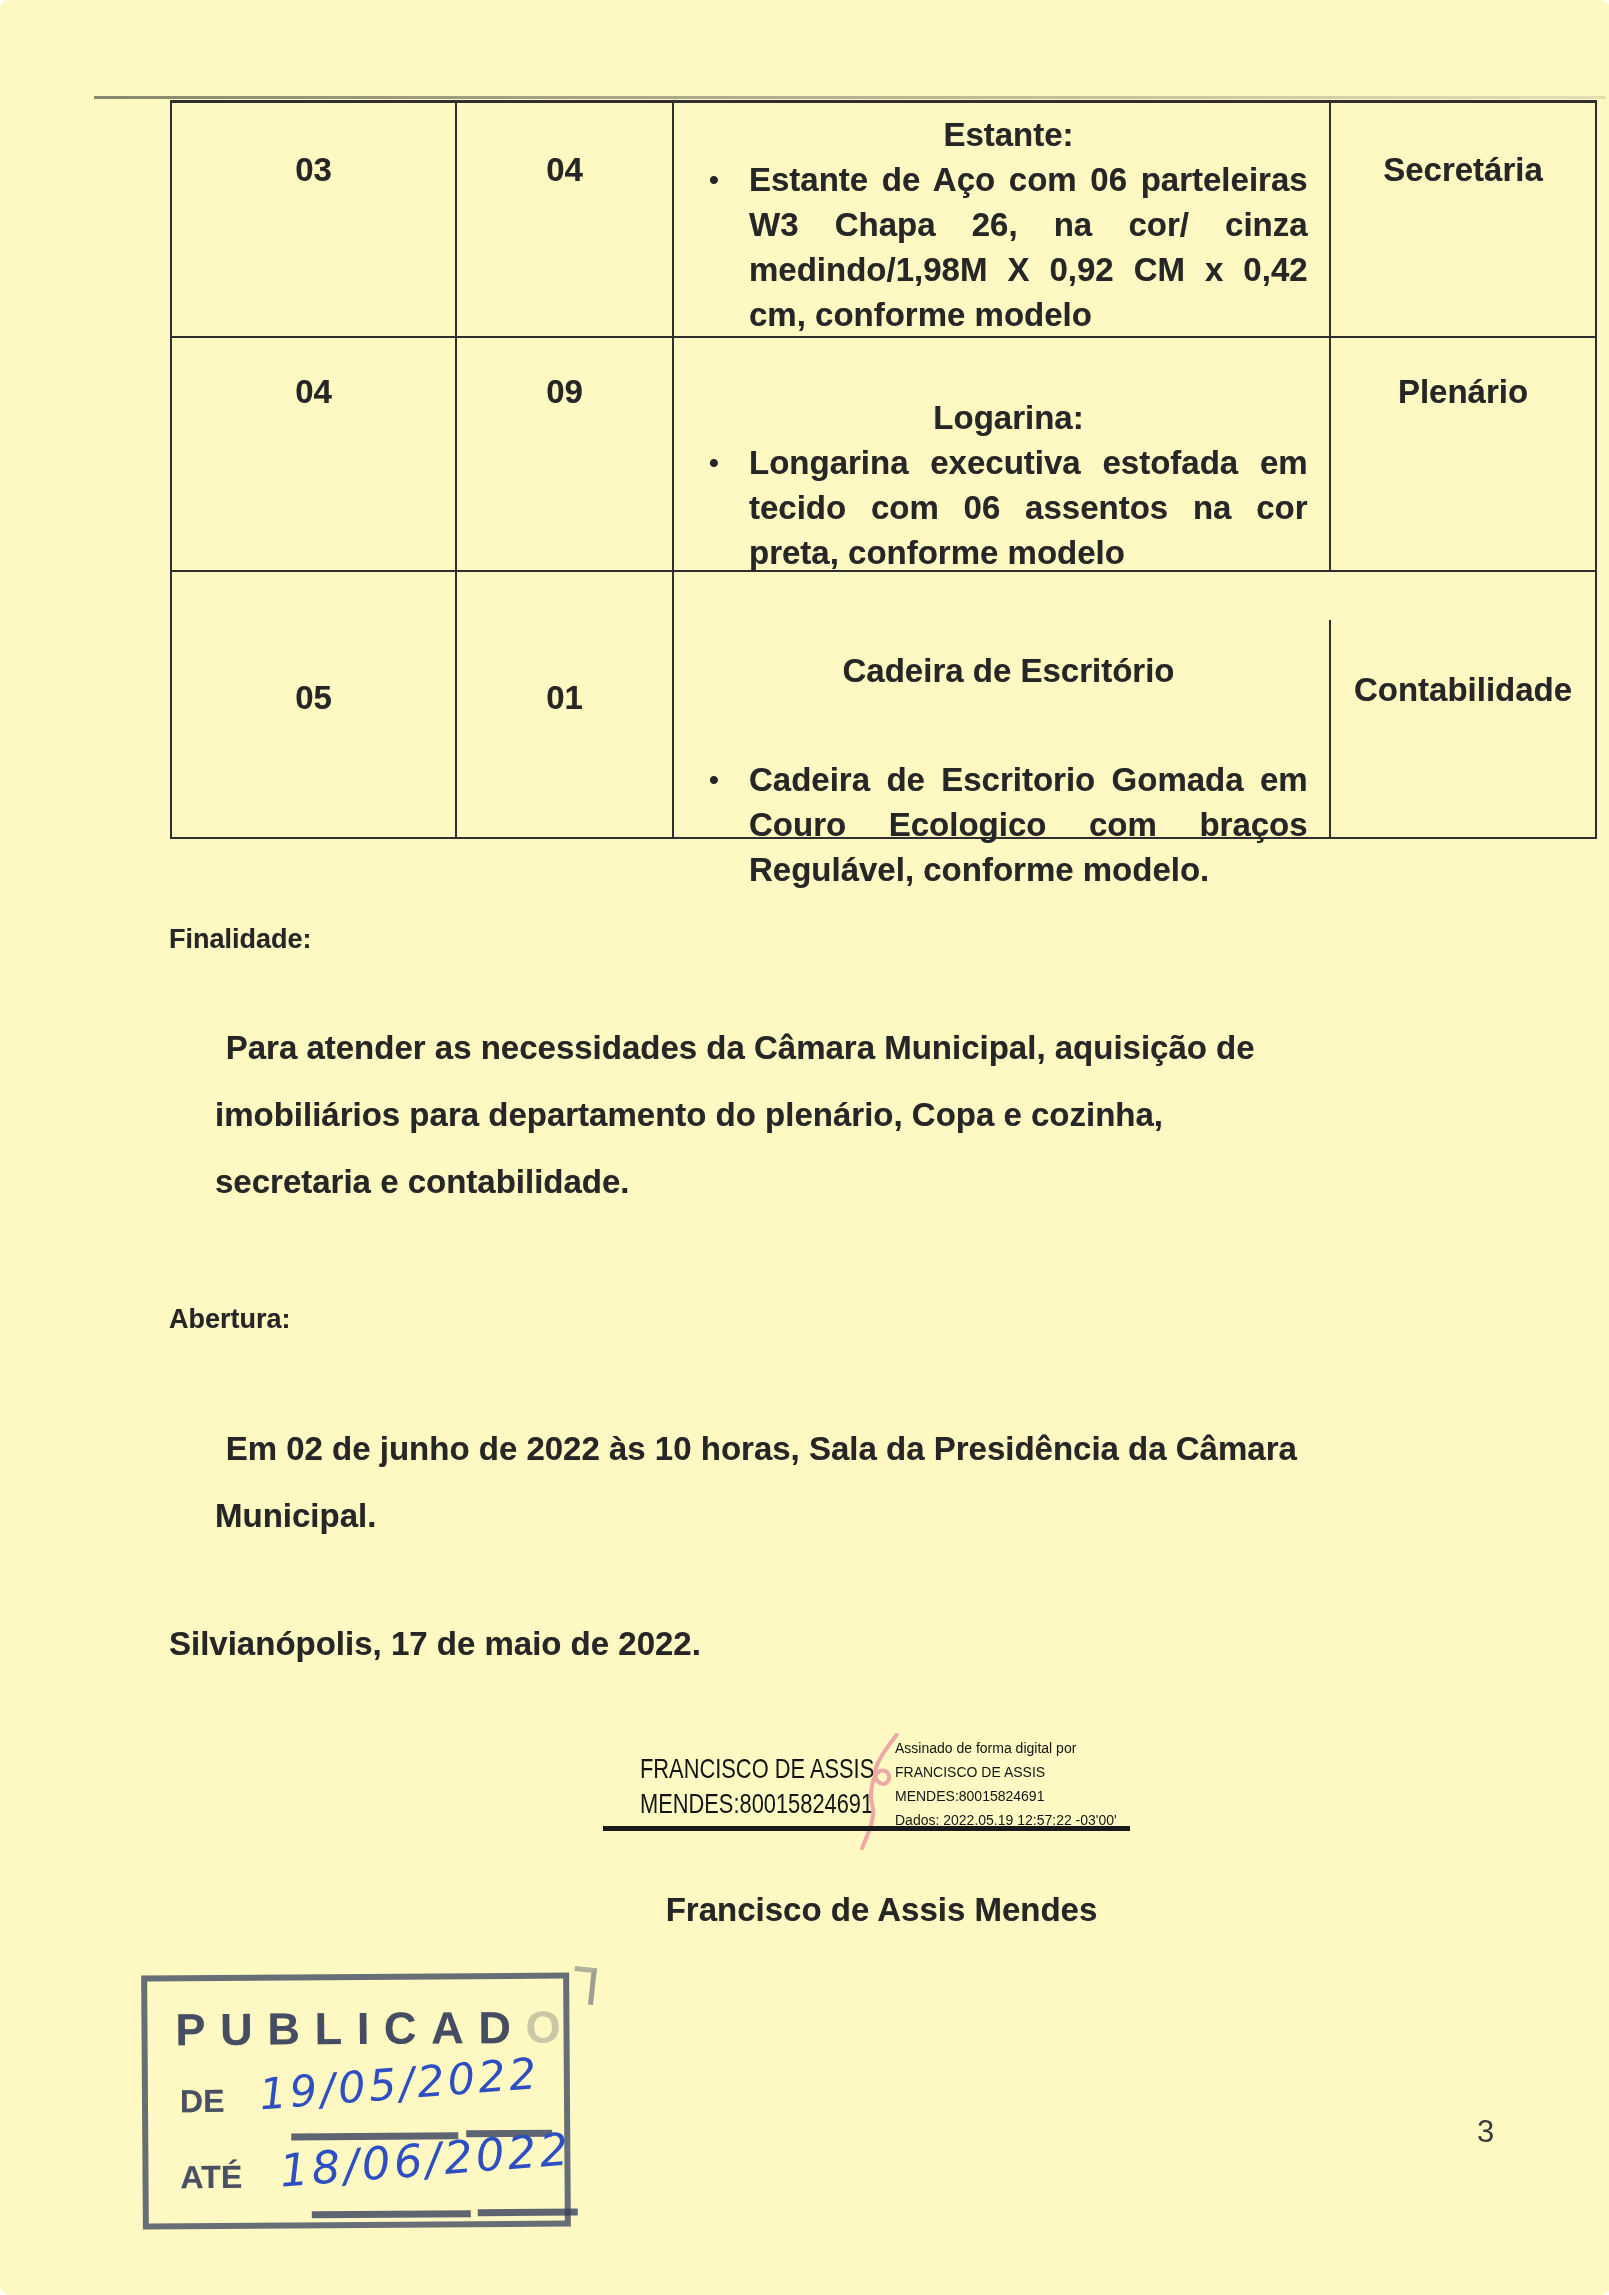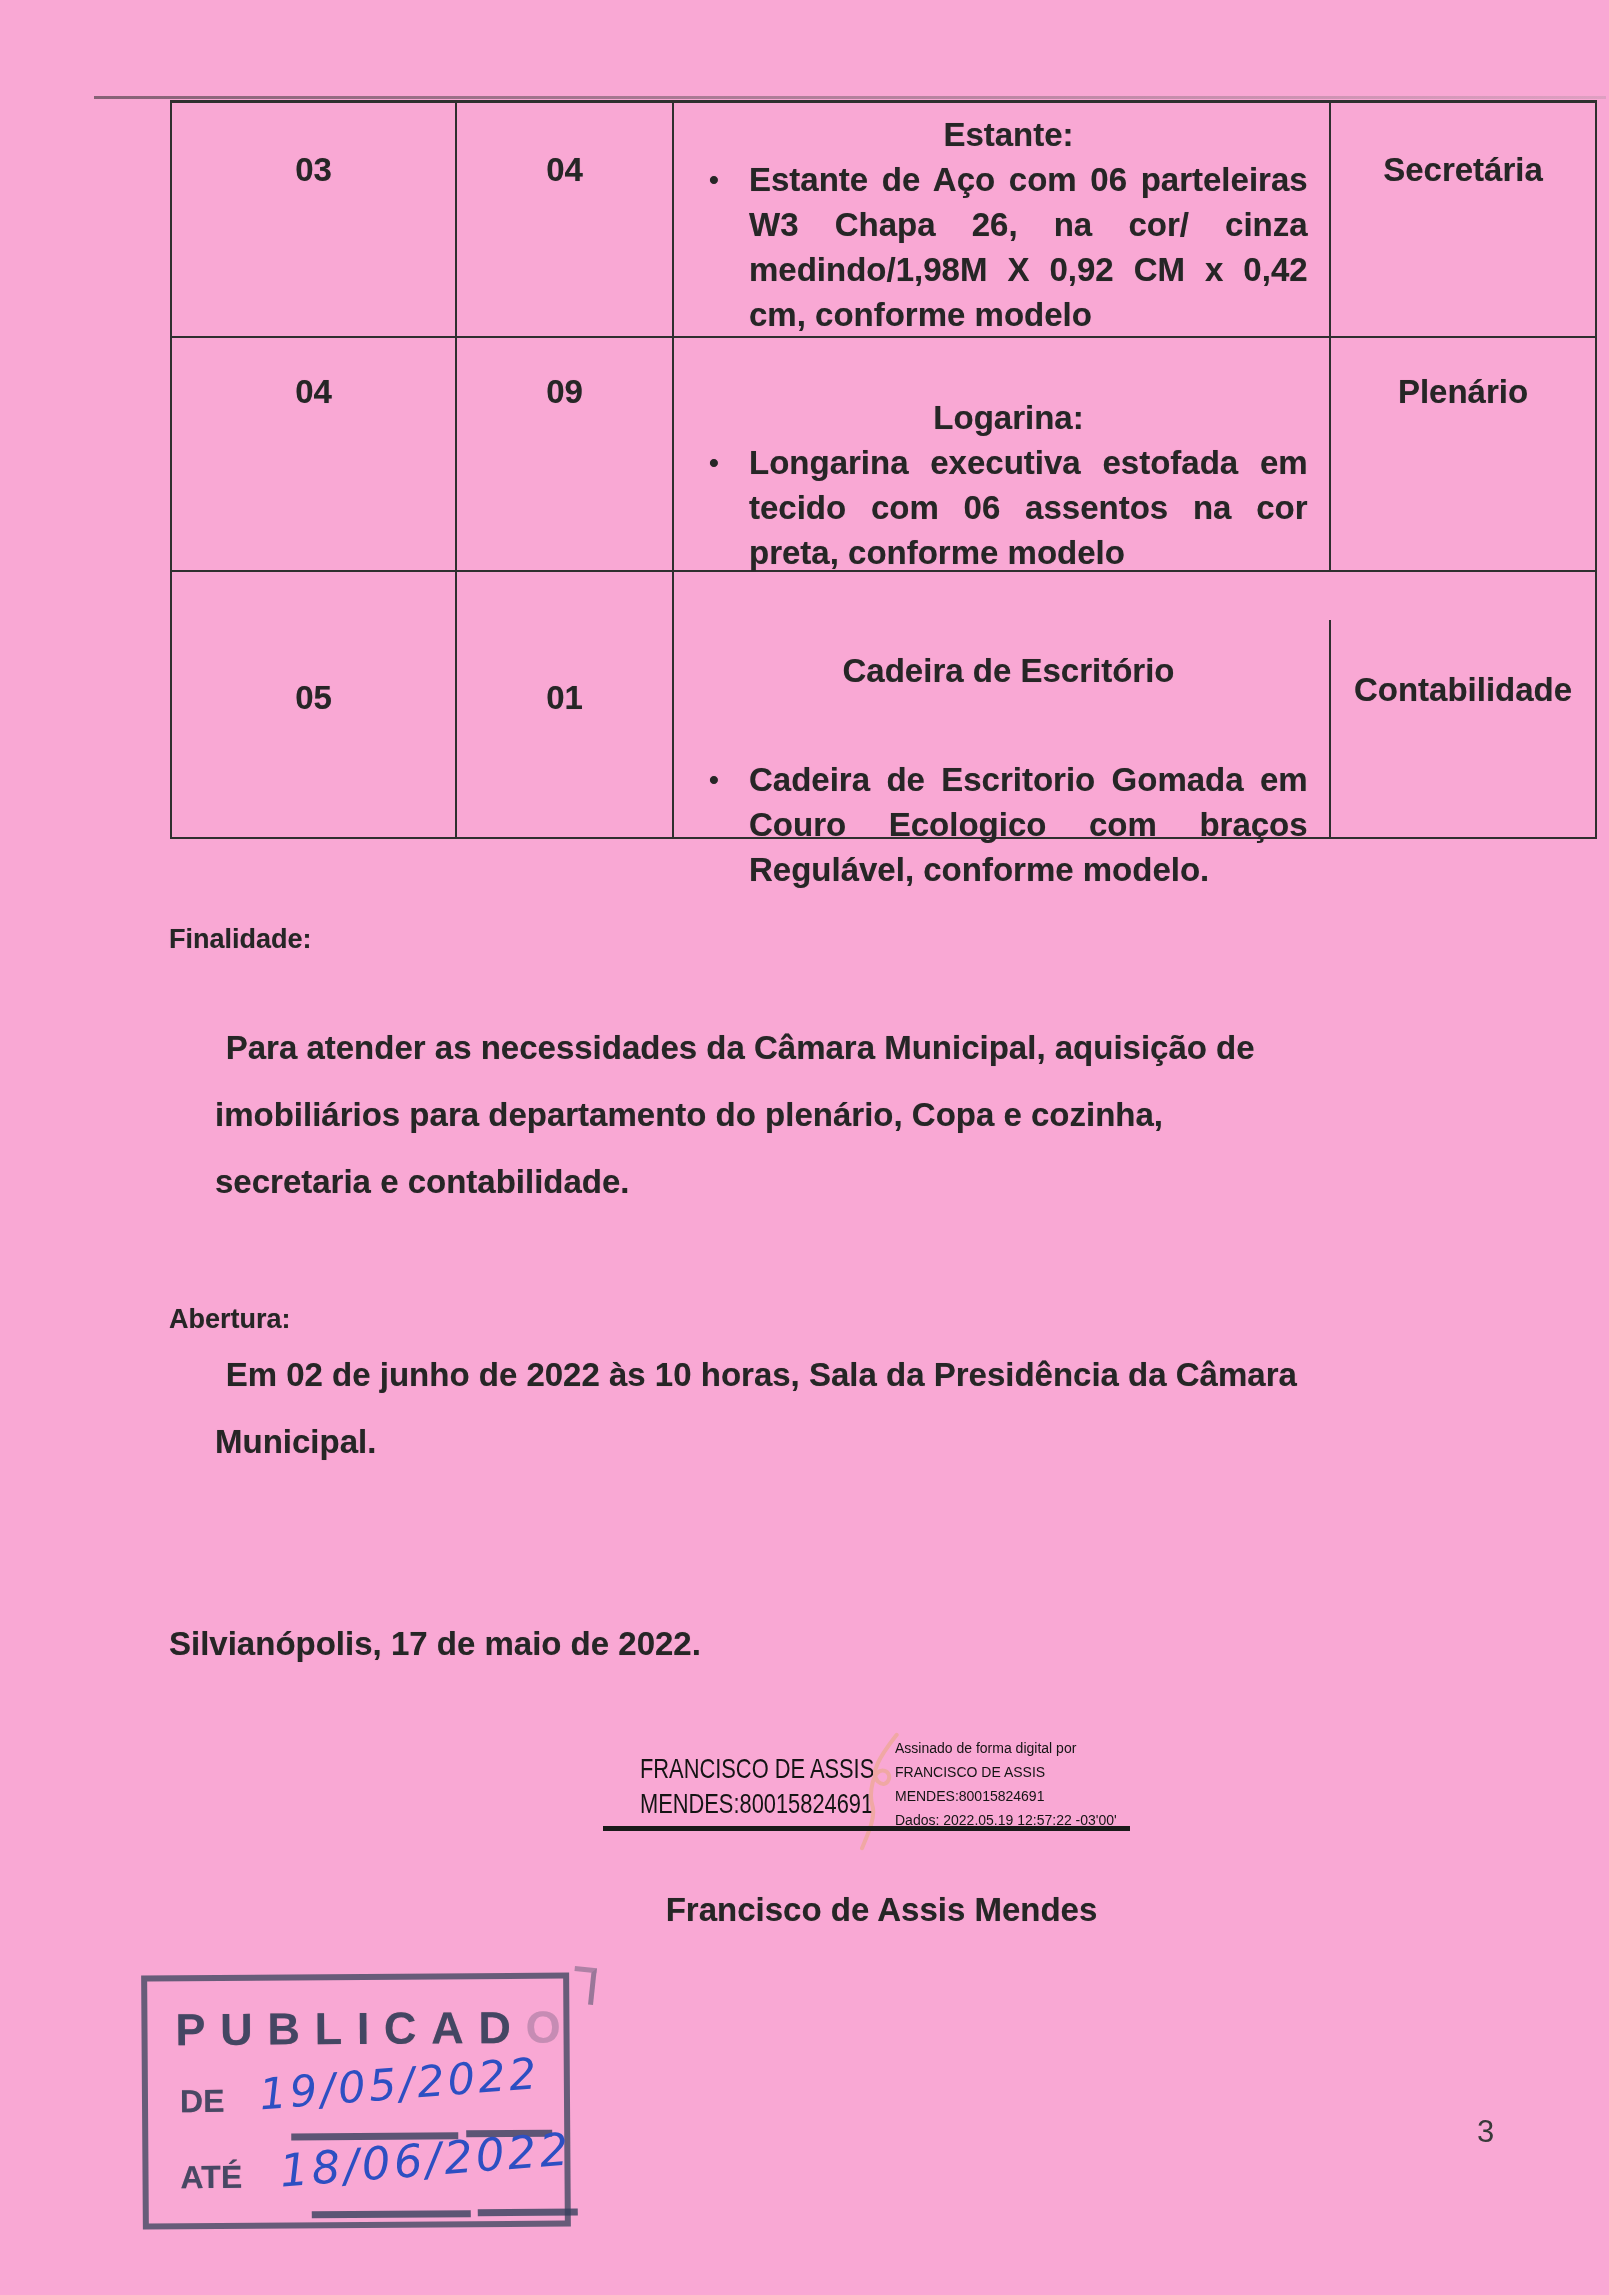--- a/index.html
+++ b/index.html
@@ -1,20 +1,21 @@
 <!DOCTYPE html>
 <html style="font-size:10.7px"><head>
 <meta charset="utf-8">
 <style>
   html,body { margin:0; padding:0; background:#ffffff; }
   .page {
     position:relative; width:1610px; height:2295px; overflow:hidden;
-    background:#f9a8d4; color:#262626;
+    background:#fef9c3; color:#262626;
     font-family:"Liberation Sans", sans-serif; font-weight:bold;
     text-shadow:0 0 0.7px rgba(30,30,30,.35);
+    border-radius:9px;
   }
   
   .scan-streak { position:absolute; left:94px; top:96px; width:1512px; height:2.7px;
     background:linear-gradient(90deg, rgba(40,40,40,.55), rgba(130,130,130,.22)); }
 
   
   .items-table {
     position:absolute; left:170px; top:100px; width:1427px; box-sizing:border-box;
     border:2.7px solid #2f2f2f; border-top-width:3.3px;
     display:grid; grid-template-columns:285px 217px 657px 1fr;
@@ -37,21 +38,21 @@
   .r3 .desc-item { margin-top:64px; }
   .bullet { width:40px; flex:none; font-size:28px; }
   .desc-text { width:559px; text-align:justify; }
 
   
   .section-heading { position:absolute; left:169px; width:1425px; text-align:left; font-size:27px; }
   .h-finalidade { top:924px; }
   .h-abertura  { top:1304px; }
   .doc-para { position:absolute; left:215px; width:1330px; font-size:33px; line-height:67px; }
   .p-finalidade { top:1014px; }
-  .p-abertura  { top:1341px; }
+  .p-abertura  { top:1415px; }
   .doc-para .line:first-child { text-indent:10.7px; }
   .dateline { position:absolute; left:169px; width:1425px; text-align:left; top:1625px; font-size:33px; }
 
   
   .sig-cert-name { position:absolute; left:640px; top:1751px; font-size:28px; font-weight:normal;
     color:#141414; line-height:35px; transform:scaleX(.78); transform-origin:left top;
     text-shadow:none; white-space:nowrap; }
   .sig-flourish { position:absolute; left:858px; top:1732px; width:48px; height:119px; }
   .sig-details { position:absolute; left:895px; top:1736px; font-size:14px; font-weight:normal;
     color:#141414; line-height:24px; text-shadow:none; white-space:nowrap; }

